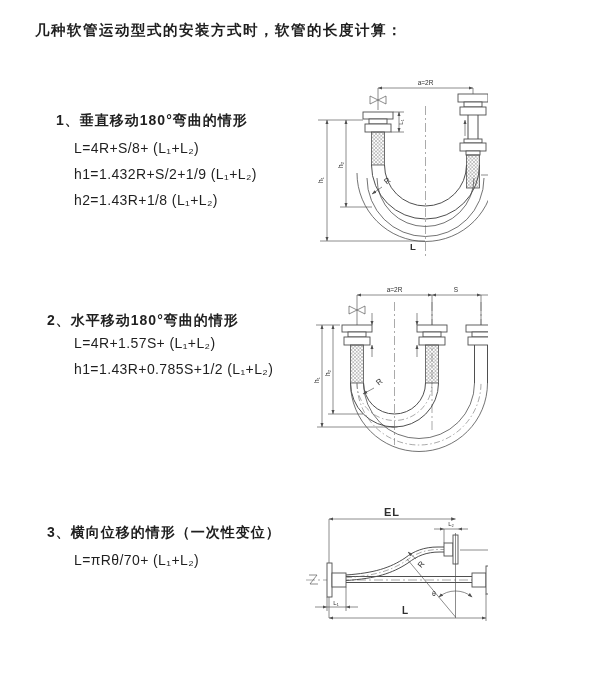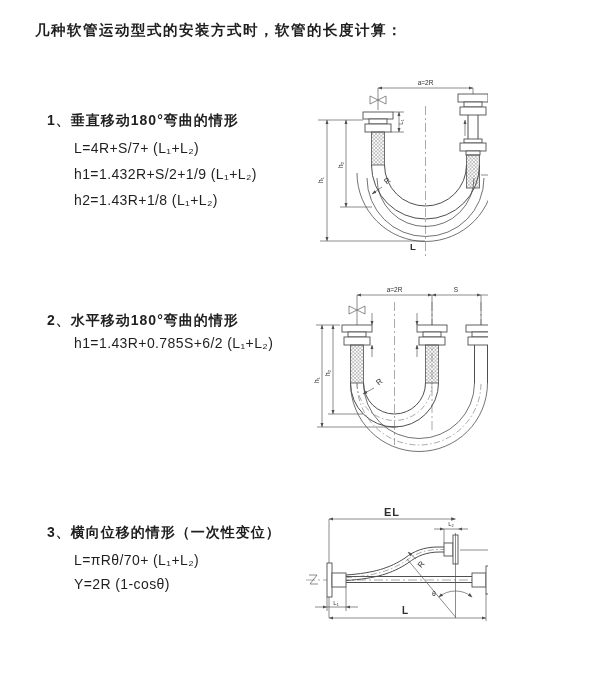--- a/index.html
+++ b/index.html
@@ -19,36 +19,36 @@
   .lbl{font-size:6.5px}
   .lbl2{font-size:6px}
 </style>
 </head>
 <body>
 
 <div class="page">
 
   <div class="title">几种软管运动型式的安装方式时，软管的长度计算：</div>
 
-  <div class="sec-heading" style="left:47px;top:112px">1、垂直移动180°弯曲的情形</div>
+  <div class="sec-heading" style="left:56px;top:112px">1、垂直移动180°弯曲的情形</div>
   <div class="formulas" style="left:74px;top:135px">
-    <div>L=4R+S/7+ (L₁+L₂)</div>
+    <div>L=4R+S/8+ (L₁+L₂)</div>
     <div>h1=1.432R+S/2+1/9 (L₁+L₂)</div>
     <div>h2=1.43R+1/8 (L₁+L₂)</div>
   </div>
 
   <div class="sec-heading" style="left:47px;top:312px">2、水平移动180°弯曲的情形</div>
   <div class="formulas" style="left:74px;top:330px">
-    <div>h1=1.43R+0.785S+6/2 (L₁+L₂)</div>
+    <div>L=4R+1.57S+ (L₁+L₂)</div>
+    <div>h1=1.43R+0.785S+1/2 (L₁+L₂)</div>
   </div>
 
   <div class="sec-heading" style="left:47px;top:524px">3、横向位移的情形（一次性变位）</div>
   <div class="formulas" style="left:74px;top:548px;line-height:24px">
     <div>L=πRθ/70+ (L₁+L₂)</div>
-    <div>Y=2R (1-cosθ)</div>
   </div>
 
   <svg style="left:306px;top:64px" width="252" height="196" viewBox="0 0 252 196">
     <defs>
       <marker id="m1" viewBox="0 0 10 10" refX="9" refY="5" markerWidth="7.5" markerHeight="7.5" orient="auto-start-reverse">
         <path d="M0,1.6 L9.5,5 L0,8.4 z" fill="#4f4f4f"></path>
       </marker>
       <pattern id="p1" width="3.5" height="3.5" patternUnits="userSpaceOnUse">
         <path d="M0,3.5 L3.5,0 M0,0 L3.5,3.5" stroke="#8a8a8a" stroke-width="0.5"></path>
       </pattern>

